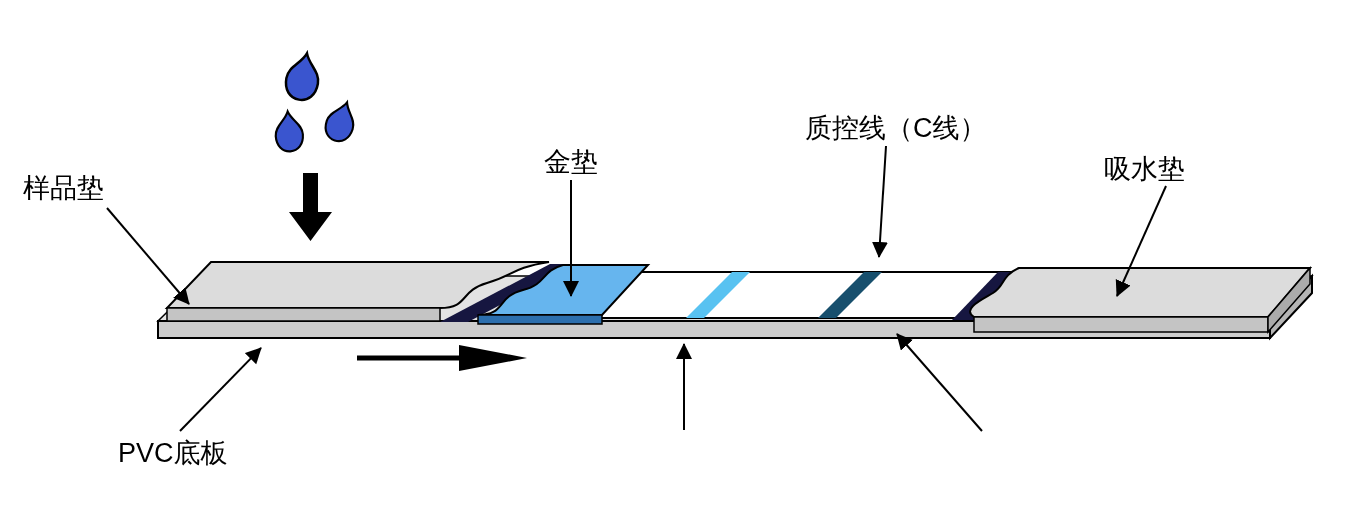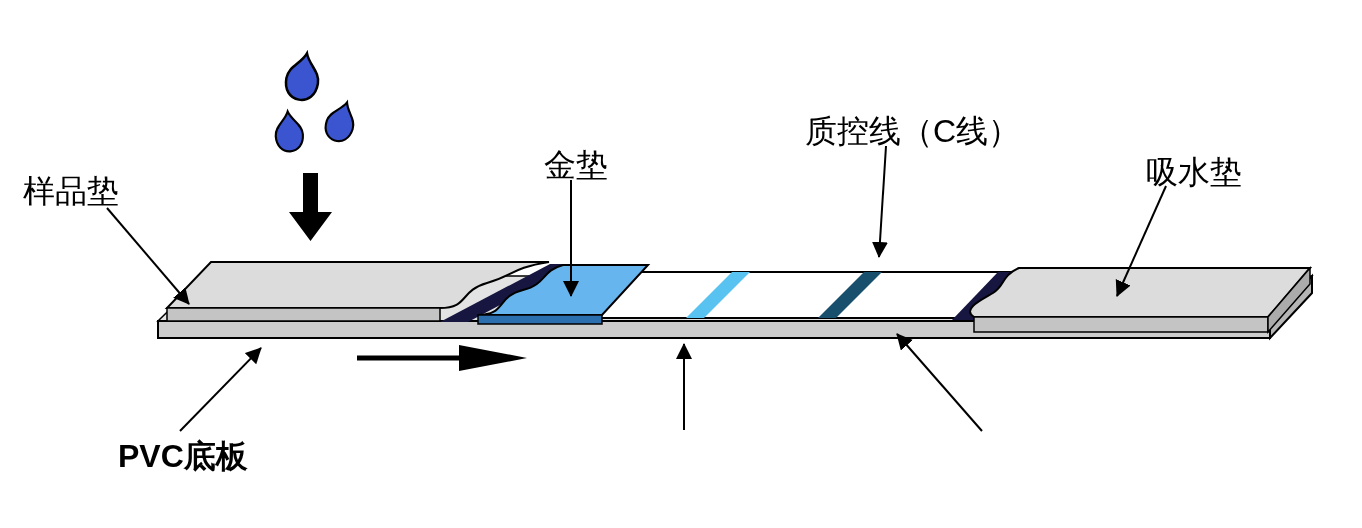--- a/index.html
+++ b/index.html
@@ -6,21 +6,21 @@
   #stage{
     position:relative;
     width:1362px;height:528px;
     background:#fff;
     font-family:"Liberation Sans","DejaVu Sans",sans-serif;
     overflow:hidden;
   }
   #diagram-svg{position:absolute;left:0;top:0;width:1362px;height:528px;}
   .label{
     position:absolute;
-    font-size:32px;
+    font-size:27px;
     line-height:1.15;
     color:#000;
     white-space:nowrap;
     user-select:none;
   }
 </style>
 </head>
 <body>
 
 <div id="stage">
@@ -84,16 +84,16 @@
       <line x1="1166" y1="186" x2="1117" y2="296" marker-end="url(#ptr)"></line>
       <line x1="180" y1="431" x2="261" y2="348" marker-end="url(#ptr)"></line>
       <line x1="684" y1="430" x2="684" y2="344" marker-end="url(#ptr)"></line>
       <line x1="982" y1="431" x2="897" y2="334" marker-end="url(#ptr)"></line>
     </g>
   </svg>
 
   <div class="label" style="left:23px;   top:173px;">样品垫</div>
   <div class="label" style="left:544px;  top:147px;">金垫</div>
   <div class="label" style="left:805px;  top:113px;">质控线（C线）</div>
-  <div class="label" style="left:1146px; top:154px;">吸水垫</div>
-  <div class="label" style="left:118px;  top:438px;font-weight:bold;">PVC底板</div>
+  <div class="label" style="left:1104px; top:154px;">吸水垫</div>
+  <div class="label" style="left:118px;  top:438px;">PVC底板</div>
 
 </div>
 
 </body></html>

